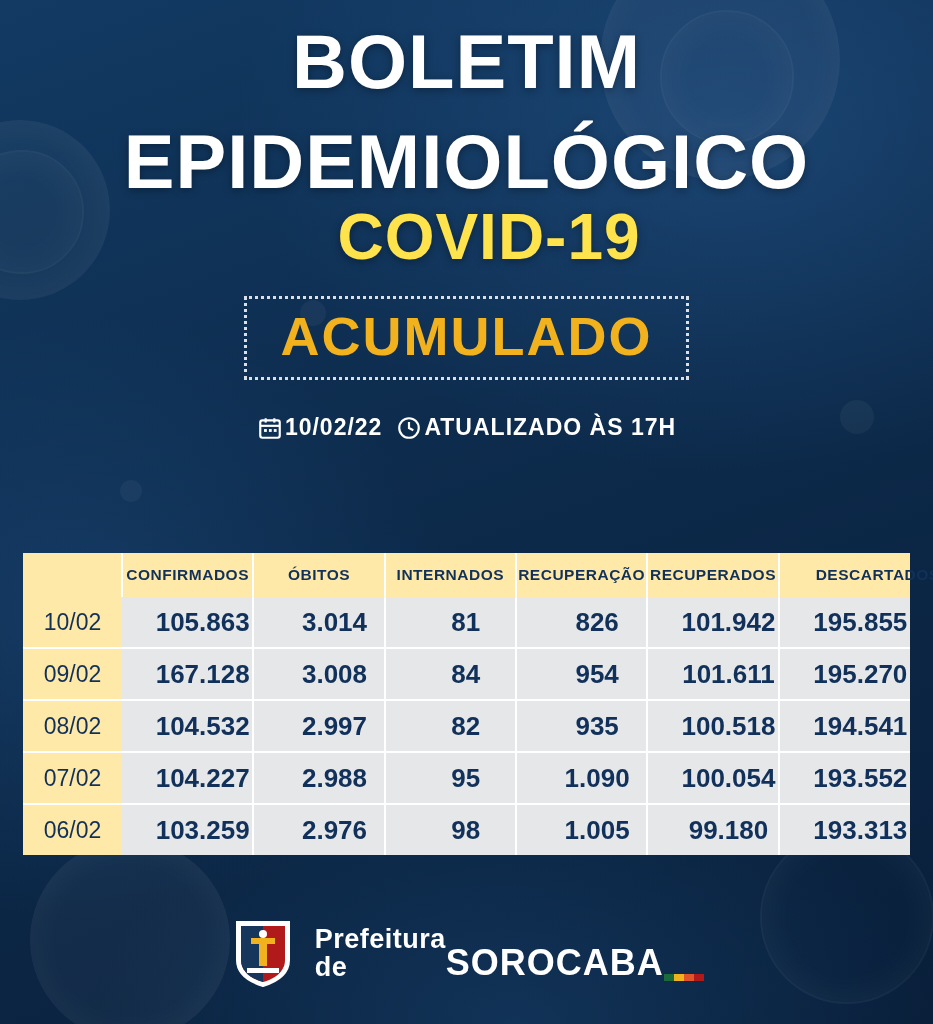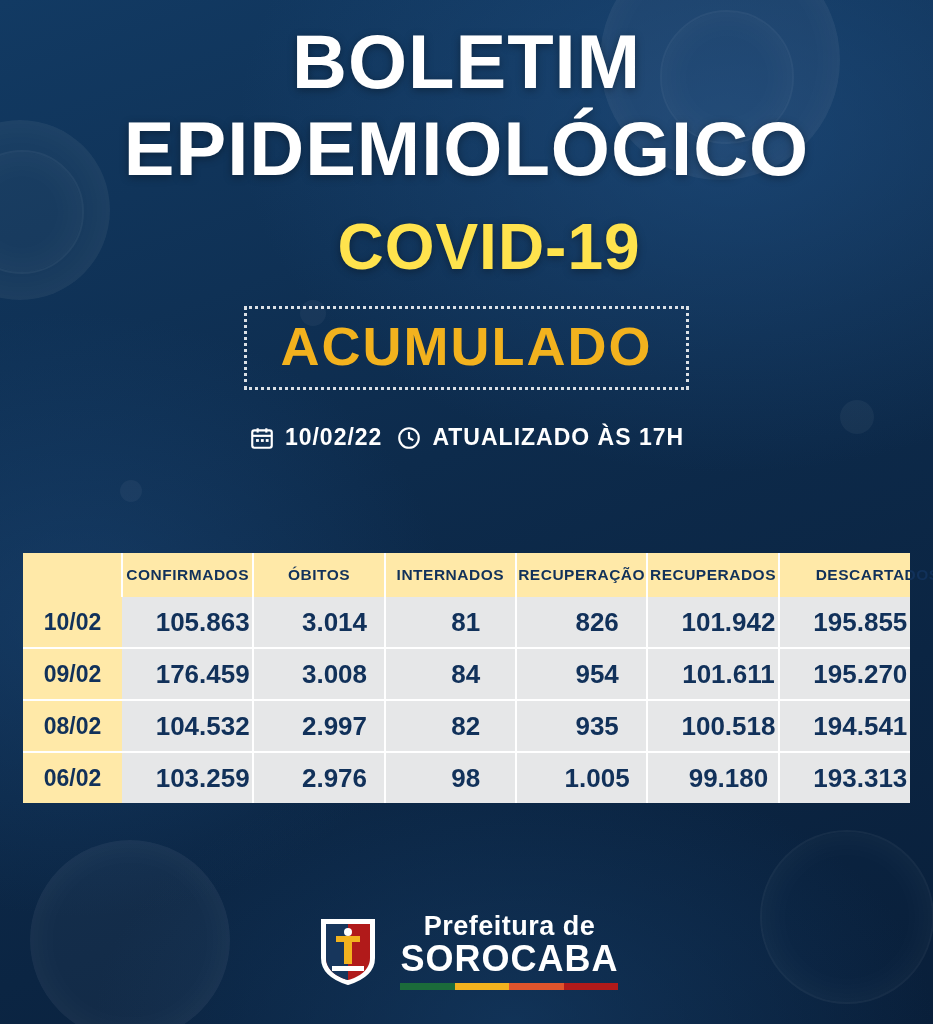--- a/index.html
+++ b/index.html
@@ -50,25 +50,25 @@
   }
   .title-line {
     color: #ffffff;
     font-weight: bold;
     letter-spacing: 1px;
     line-height: 1.0;
     text-shadow: 0 2px 8px rgba(0,0,0,0.35);
   }
   .title-1 {
     font-size: 76px;
-    margin-bottom: 11px;
+    margin-bottom: 24px;
   }
   .title-2 {
     font-size: 76px;
-    margin-bottom: 23px;
+    margin-bottom: 0;
   }
   .title-3 {
     font-size: 64px;
     color: #ffe34d;
     letter-spacing: 1px;
     font-weight: bold;
     text-shadow: 0 2px 8px rgba(0,0,0,0.35);
     margin-left: 45px;
   }
 
@@ -97,21 +97,21 @@
     justify-content: center;
     gap: 14px;
     color: #ffffff;
     font-size: 23px;
     font-weight: bold;
     letter-spacing: 1px;
   }
   .datebar .grp {
     display: flex;
     align-items: center;
-    gap: 10px;
+    gap: 2px;
   }
   .icon-svg { display: block; }
 
   
   .table-wrap {
     position: absolute;
     left: 23px;
     top: 553px;
     width: 721px;
   }
@@ -136,21 +136,21 @@
   }
   thead th:last-child { border-right: none; padding-left: 36px; }
   thead th.corner {
     background: #ffe9a8;
     width: 96px;
   }
   tbody td.daycell {
     background: #ffe9a8;
     color: #11315a;
     font-size: 23px;
-    font-weight: bold;
+    font-weight: normal;
     width: 96px;
     height: 48px;
     border-bottom: 2px solid #ffffff;
   }
   tbody tr:last-child td.daycell { border-bottom: none; }
   tbody td.val {
     background: #e6e7e8;
     color: #11315a;
     font-size: 26px;
     font-weight: bold;
@@ -176,22 +176,21 @@
     align-items: center;
     gap: 18px;
   }
   .crest {
     width: 68px;
     height: 74px;
     position: relative;
   }
   .brand-text {
     display: flex;
-    flex-direction: column;
-    align-items: center;
+    align-items: flex-end;
     color: #ffffff;
   }
   .brand-1 {
     font-size: 27px;
     font-weight: bold;
     letter-spacing: 0.5px;
     line-height: 1.05;
   }
   .brand-2 {
     font-size: 36px;
@@ -285,35 +284,44 @@
           <td class="daycell">10/02</td>
           <td class="val">105.863</td>
           <td class="val">3.014</td>
           <td class="val">81</td>
           <td class="val">826</td>
           <td class="val">101.942</td>
           <td class="val">195.855</td>
         </tr>
         <tr>
           <td class="daycell">09/02</td>
-          <td class="val">176.459</td>
+          <td class="val">167.128</td>
           <td class="val">3.008</td>
           <td class="val">84</td>
           <td class="val">954</td>
           <td class="val">101.611</td>
           <td class="val">195.270</td>
         </tr>
         <tr>
           <td class="daycell">08/02</td>
           <td class="val">104.532</td>
           <td class="val">2.997</td>
           <td class="val">82</td>
           <td class="val">935</td>
           <td class="val">100.518</td>
           <td class="val">194.541</td>
+        </tr>
+        <tr>
+          <td class="daycell">07/02</td>
+          <td class="val">104.227</td>
+          <td class="val">2.988</td>
+          <td class="val">95</td>
+          <td class="val">1.090</td>
+          <td class="val">100.054</td>
+          <td class="val">193.552</td>
         </tr>
         <tr>
           <td class="daycell">06/02</td>
           <td class="val">103.259</td>
           <td class="val">2.976</td>
           <td class="val">98</td>
           <td class="val">1.005</td>
           <td class="val">99.180</td>
           <td class="val">193.313</td>
         </tr>

